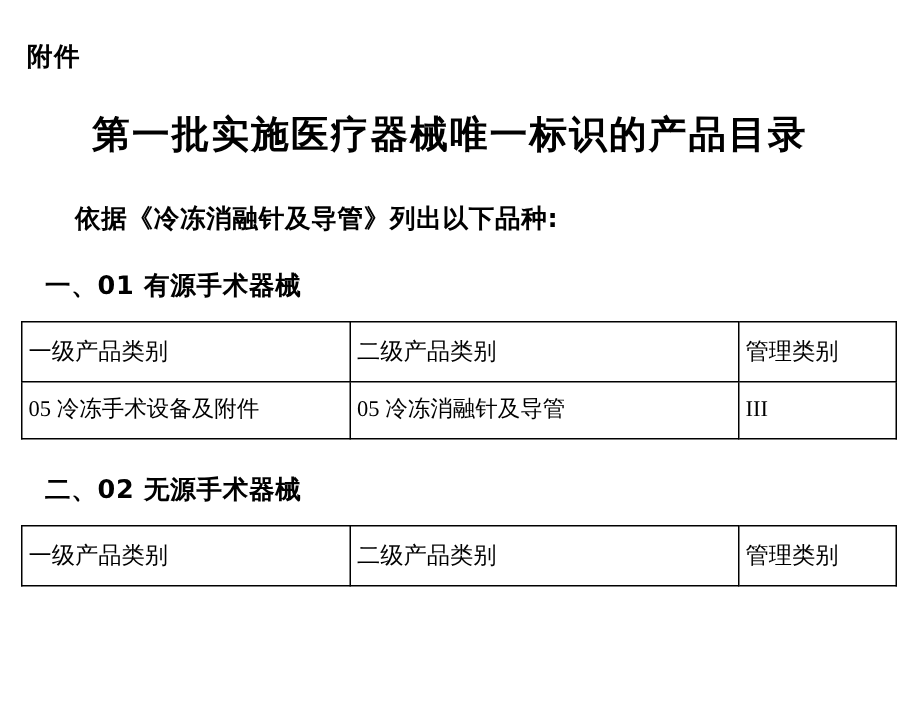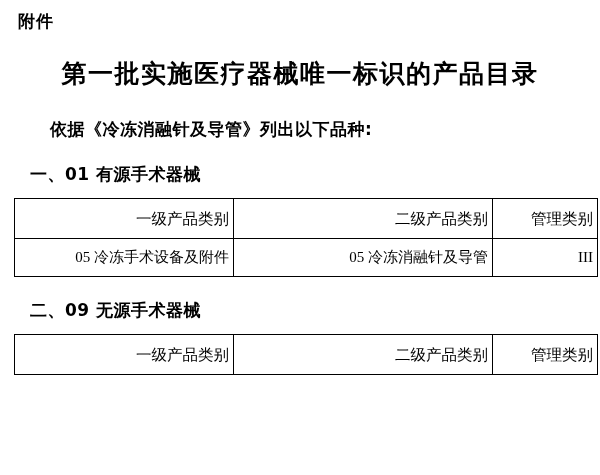--- a/index.html
+++ b/index.html
@@ -12,21 +12,21 @@
     background: #ffffff;
     font-family: "Liberation Serif", "DejaVu Serif", serif;
     color: #000000;
     overflow: hidden;
   }
   .page {
     position: relative;
     width: 600px;
     height: 386px;
     box-sizing: border-box;
-    padding: 8px 14px 0 14px;
+    padding: 24px 14px 0 14px;
   }
   .attachment-label {
     font-size: 17px;
     font-weight: bold;
     letter-spacing: 1px;
     margin: 2px 0 0 4px;
     font-family: "DejaVu Sans", "Liberation Sans", sans-serif;
   }
   .doc-title {
     text-align: center;
@@ -54,21 +54,21 @@
     font-family: "DejaVu Sans", "Liberation Sans", sans-serif;
   }
   table.catalog {
     border-collapse: collapse;
     width: 556px;
     margin: 12px auto 0 auto;
     table-layout: fixed;
   }
   table.catalog td {
     border: 1px solid #000000;
-    text-align: right;
+    text-align: left;
     vertical-align: middle;
     font-size: 15px;
     font-family: "Liberation Serif", "DejaVu Serif", serif;
     padding: 7px 4px;
     line-height: 1.5;
     margin-left: 20px;
   }
   table.catalog tr.header-row td {
     font-weight: normal;
     font-size: 15.5px;
@@ -106,21 +106,21 @@
         <td class="col-third">管理类别</td>
       </tr>
       <tr>
         <td class="col-first">05 冷冻手术设备及附件</td>
         <td class="col-second">05 冷冻消融针及导管</td>
         <td class="col-third">III</td>
       </tr>
     </tbody>
   </table>
 
-  <div class="section-heading">二、09 无源手术器械</div>
+  <div class="section-heading">二、02 无源手术器械</div>
 
   <table class="catalog">
     <tbody>
       <tr class="header-row">
         <td class="col-first">一级产品类别</td>
         <td class="col-second">二级产品类别</td>
         <td class="col-third">管理类别</td>
       </tr>
     </tbody>
   </table>

